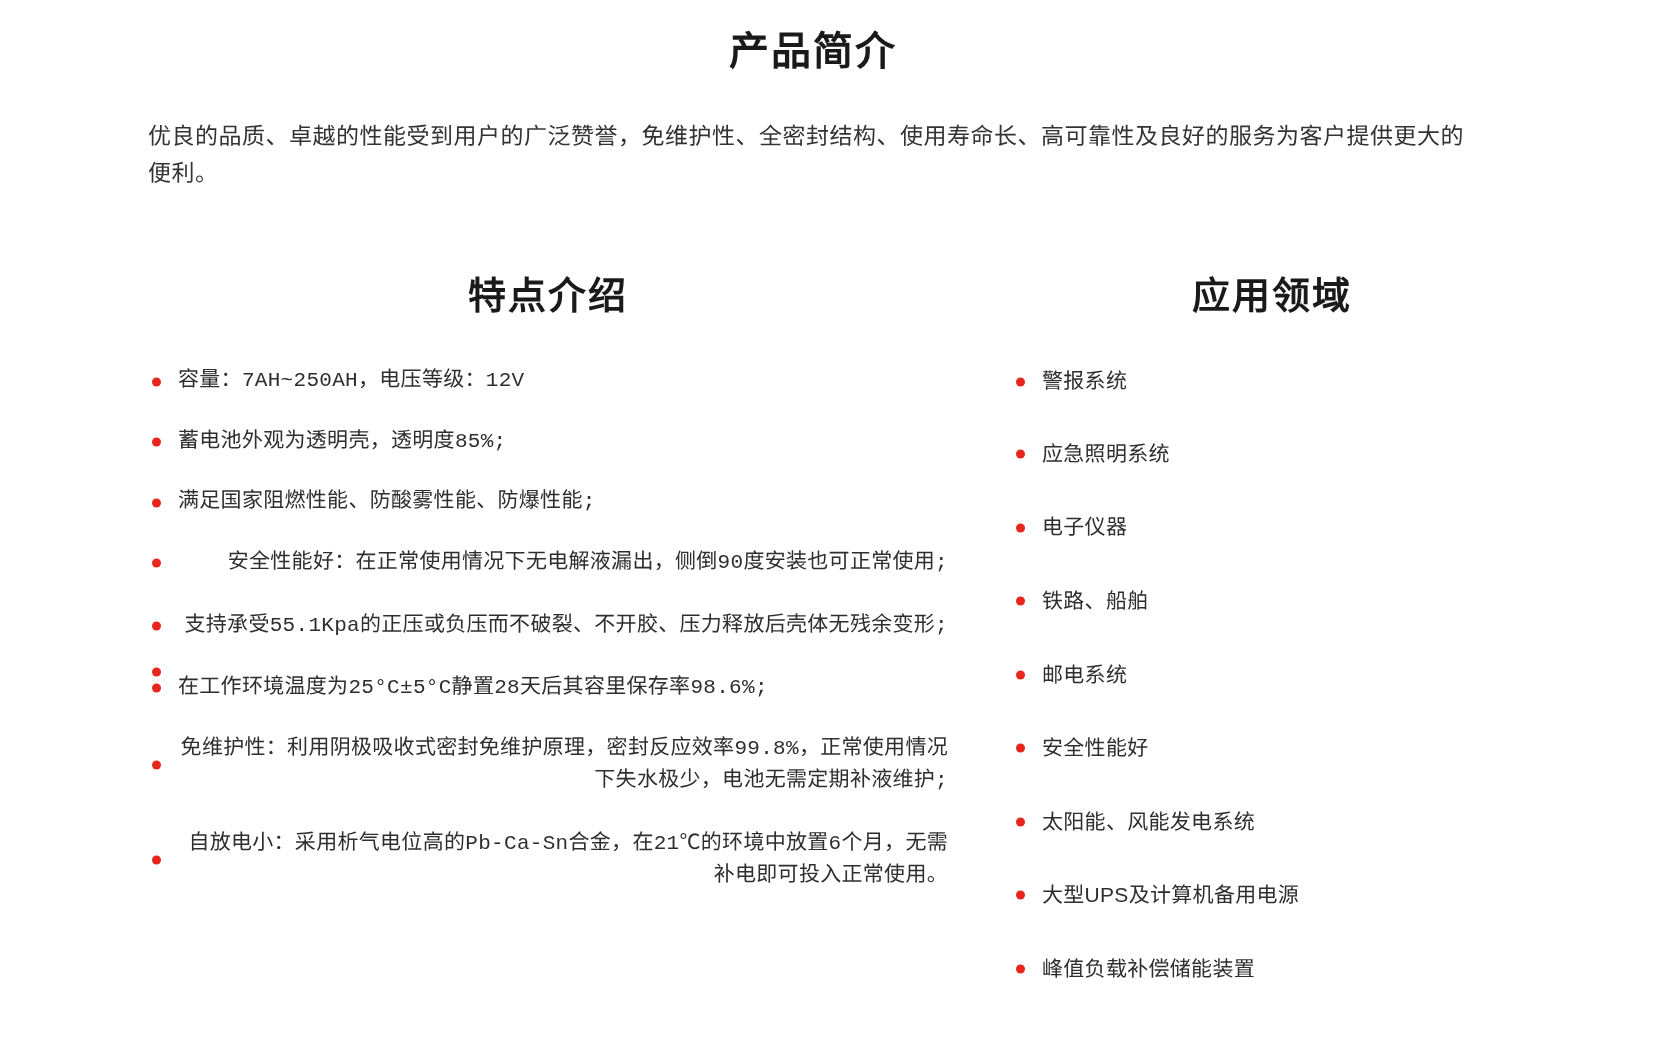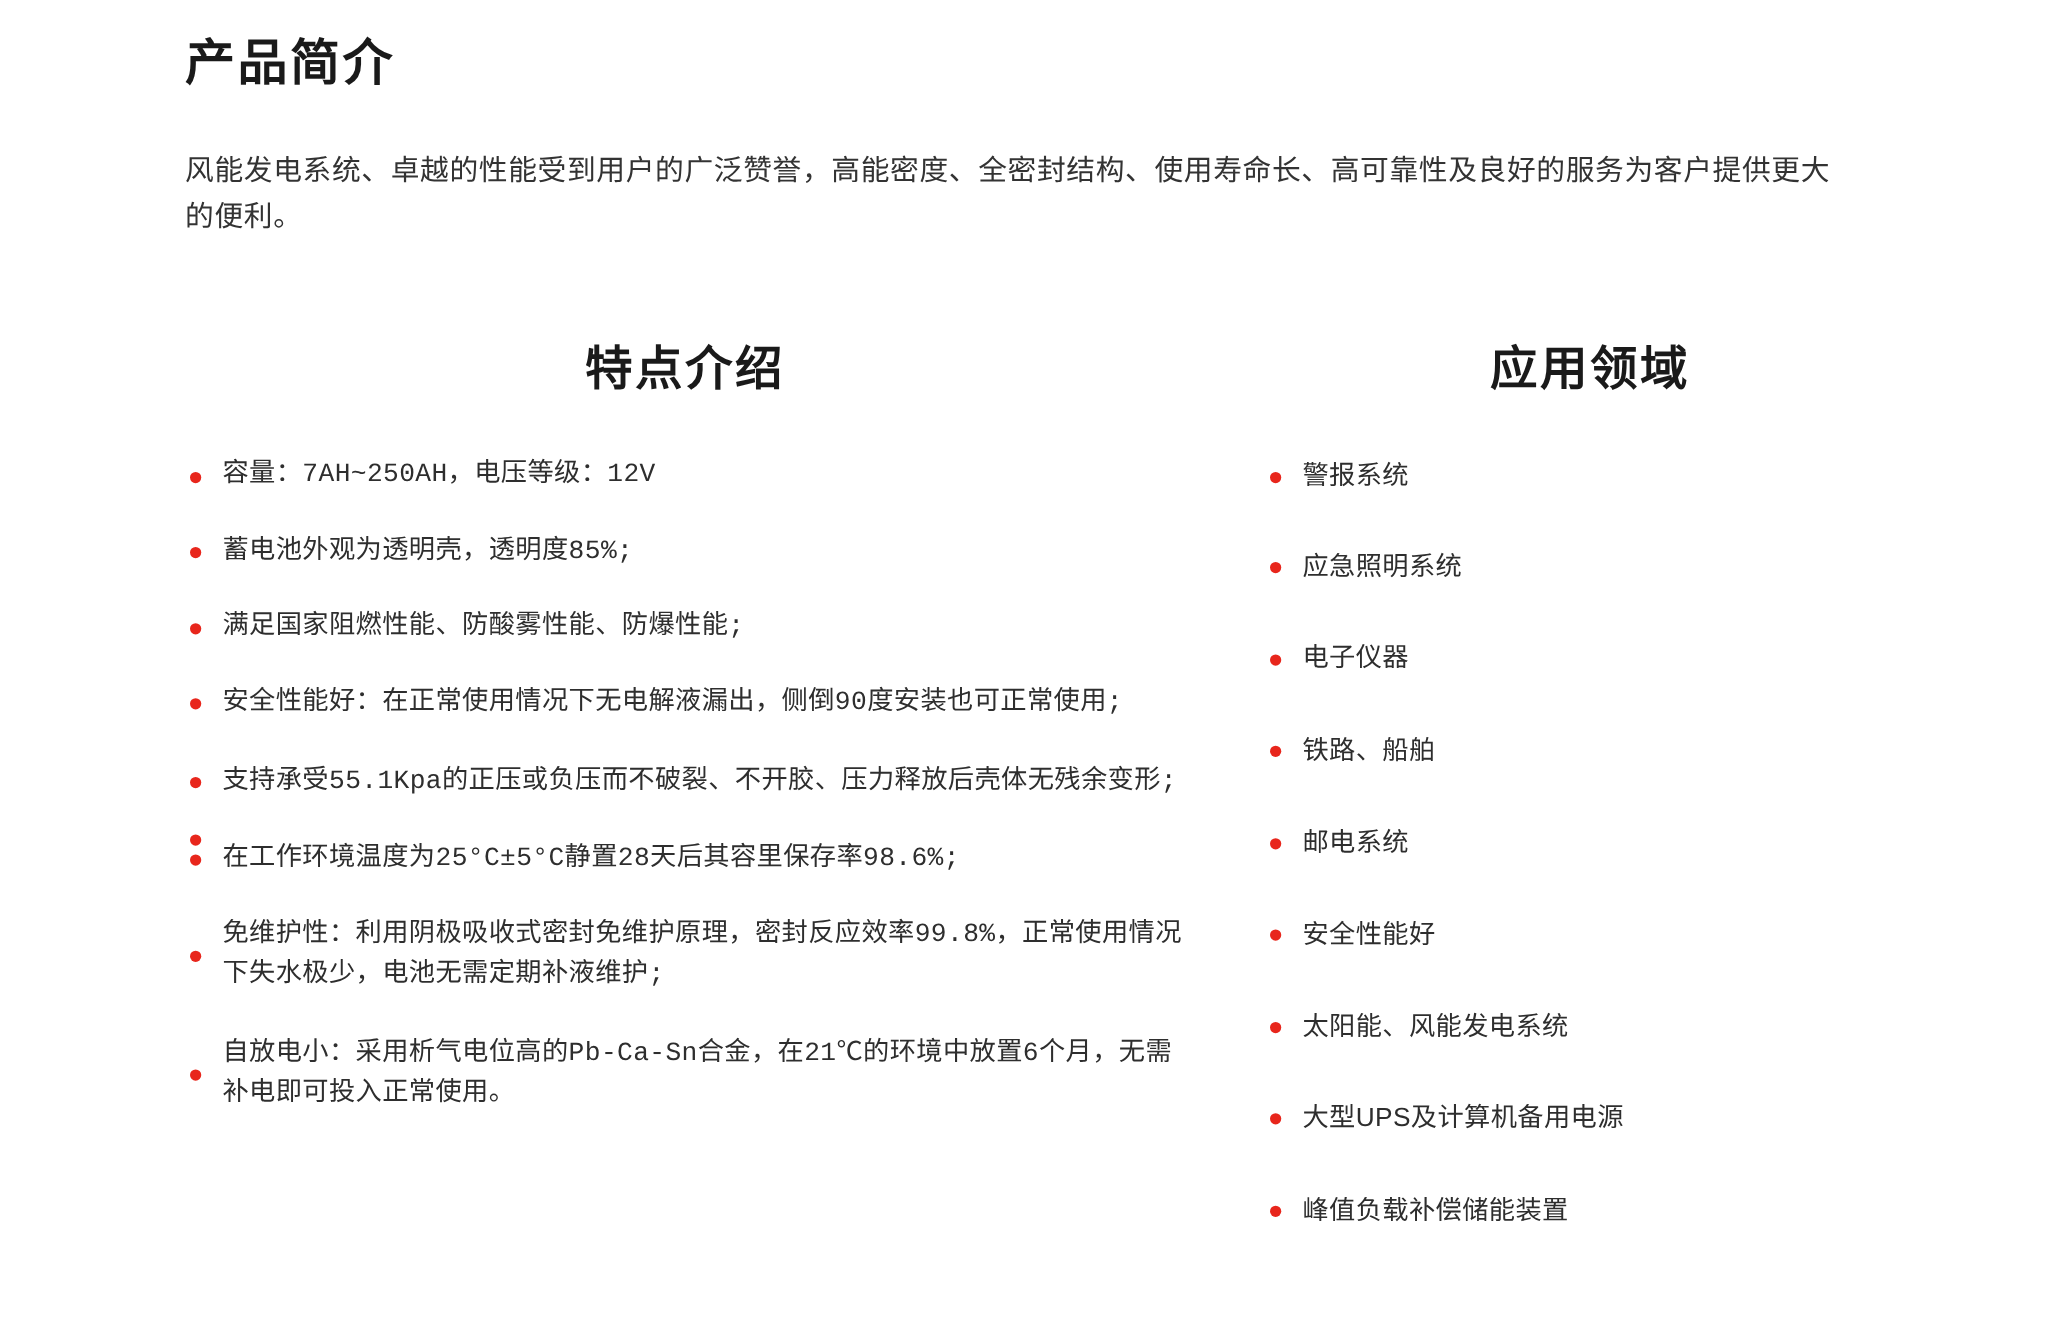--- a/index.html
+++ b/index.html
@@ -29,20 +29,21 @@
     top: 24px;
     width: 1330px;
   }
   .section-title {
     font-size: 40px;
     font-weight: bold;
     letter-spacing: 2px;
     color: #1a1a1a;
     margin: 0;
     line-height: 1.35;
+    text-align: center;
   }
   .intro-body {
     margin-top: 40px;
     font-size: 23px;
     line-height: 1.62;
     color: #333333;
     letter-spacing: 0.5px;
     max-width: 1325px;
   }
 
@@ -99,38 +100,39 @@
     background: #e8261c;
   }
   
   .col-left ul.bullets li {
     margin-bottom: 28px;
     max-width: 790px;
     font-family: Liberation Mono, monospace;
   }
   .col-left ul.bullets li.two-line {
     margin-bottom: 30px;
+    text-align: right;
   }
   
   .col-right ul.bullets li {
     margin-bottom: 41px;
     white-space: nowrap;
   }
   .col-right ul.bullets li:first-child {
     margin-bottom: 40px;
   }
 </style>
 </head>
 <body>
 
 <div class="page">
 
   <section class="intro">
     <h1 class="section-title">产品简介</h1>
-    <p class="intro-body">风能发电系统、卓越的性能受到用户的广泛赞誉，高能密度、全密封结构、使用寿命长、高可靠性及良好的服务为客户提供更大的便利。</p>
+    <p class="intro-body">优良的品质、卓越的性能受到用户的广泛赞誉，免维护性、全密封结构、使用寿命长、高可靠性及良好的服务为客户提供更大的便利。</p>
   </section>
 
   <div class="columns">
 
     <section class="col-left">
       <h2 class="col-title">特点介绍</h2>
       <ul class="bullets">
         <li>
           <span class="dot" style="background: rgb(232, 38, 28);"></span>
           <span>容量：7AH~250AH，电压等级：12V</span>

